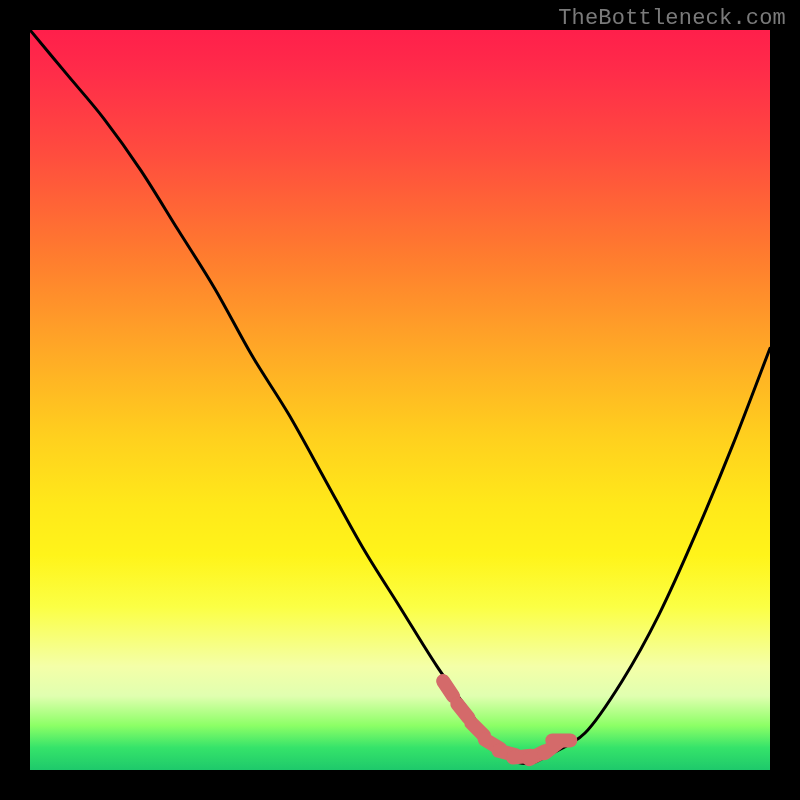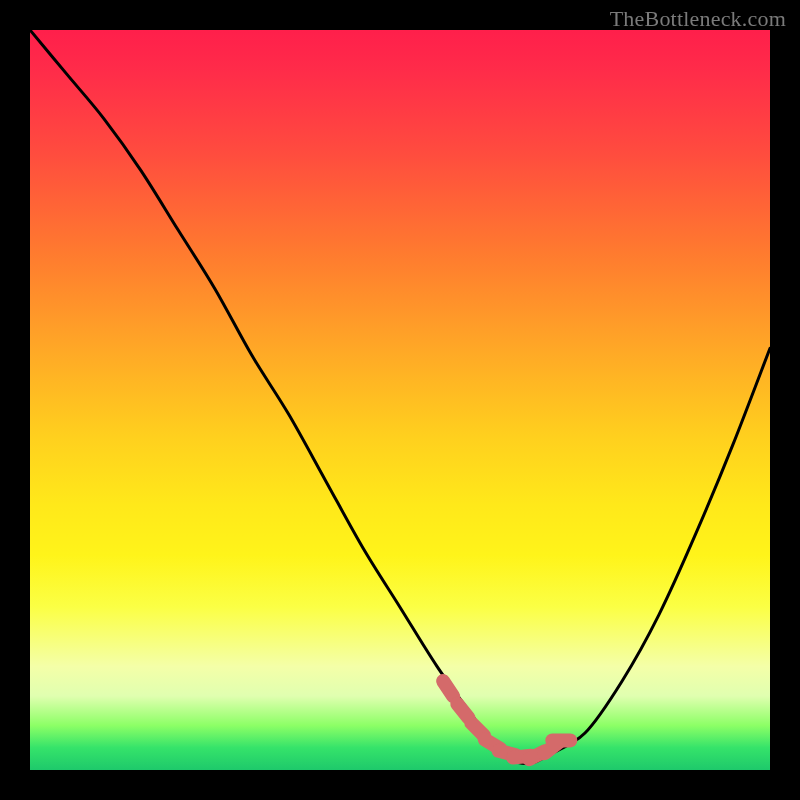--- a/index.html
+++ b/index.html
@@ -8,21 +8,21 @@
     width: 800px;
     height: 800px;
     background: #000;
     position: relative;
     overflow: hidden;
   }
   .watermark {
     position: absolute;
     top: 6px;
     right: 14px;
-    font-family: Liberation Serif, serif;
+    font-family: Liberation Mono, monospace;
     font-size: 22px;
     color: #7a7a7a;
     z-index: 10;
     letter-spacing: 0.2px;
   }
   .plot-area {
     position: absolute;
     left: 30px;
     top: 30px;
     width: 740px;

